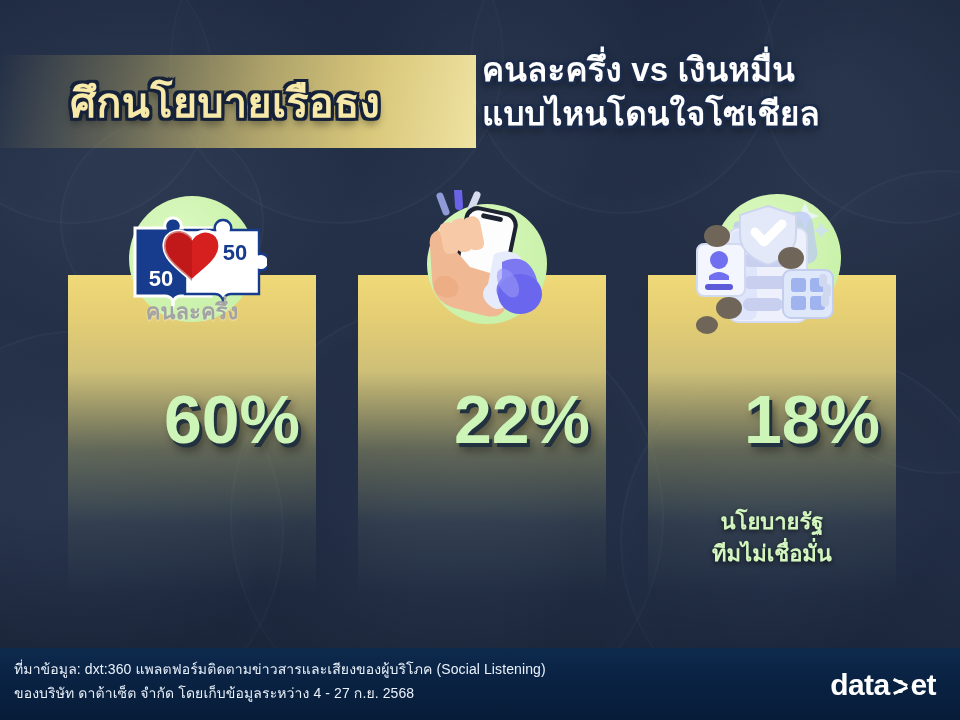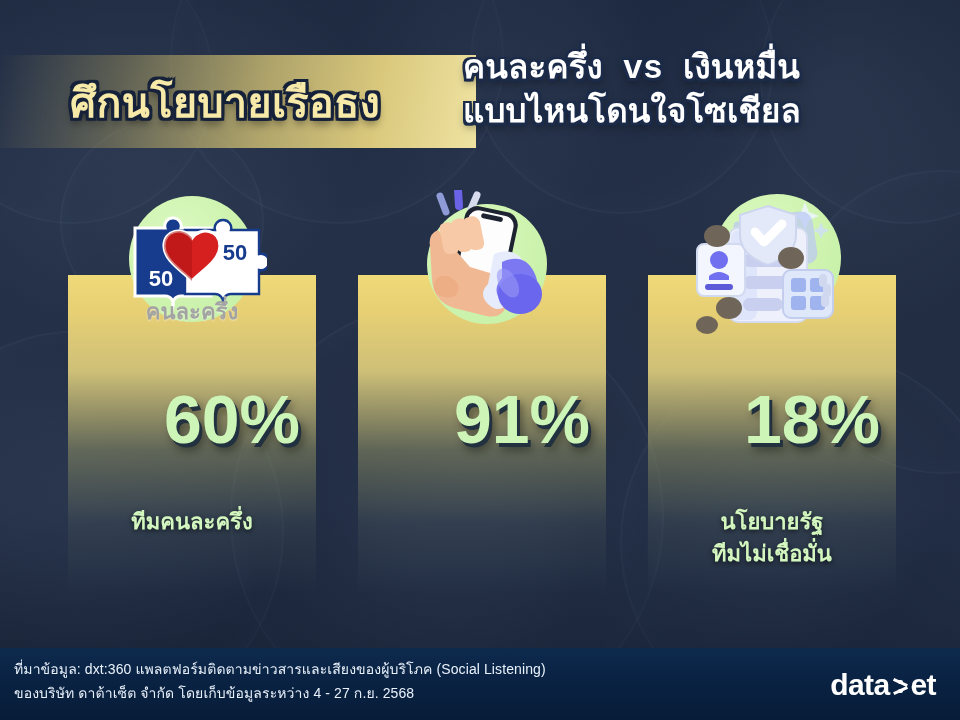--- a/index.html
+++ b/index.html
@@ -32,21 +32,21 @@
   .ribbon{position:absolute;left:0;top:55px;width:476px;height:93px;
     background:linear-gradient(100deg,rgba(196,176,96,0) 0%,rgba(201,181,99,.35) 26%,rgba(213,195,116,.78) 55%,#d9c87c 78%,#efe3a2 100%);}
   .ribbon-title{position:absolute;left:70px;top:62px;width:420px;height:80px;
     display:flex;align-items:center;
     font-size:41px;font-weight:700;letter-spacing:.5px;color:#f7e9a8;
     text-shadow:-3px 0 0 #16213a,3px 0 0 #16213a,0 -3px 0 #16213a,0 3px 0 #16213a,
                 -3px -3px 0 #16213a,3px -3px 0 #16213a,-3px 3px 0 #16213a,3px 3px 0 #16213a,
                 0 6px 9px rgba(0,0,0,.55);
     white-space:nowrap;}
 
-  .head-right{position:absolute;left:463px;top:48px;width:470px;font-family:Liberation Mono, monospace;}
+  .head-right{position:absolute;left:482px;top:48px;width:470px;}
   .head-right .ln{font-size:33px;font-weight:700;color:#ffffff;line-height:1.33;
     white-space:nowrap;letter-spacing:.2px;
     text-shadow:-2.5px 0 0 #1b2b49,2.5px 0 0 #1b2b49,0 -2.5px 0 #1b2b49,0 2.5px 0 #1b2b49,
                 -2.5px -2.5px 0 #1b2b49,2.5px -2.5px 0 #1b2b49,-2.5px 2.5px 0 #1b2b49,2.5px 2.5px 0 #1b2b49,
                 0 5px 8px rgba(0,0,0,.5);}
 
   
   .cards{position:absolute;left:0;top:0;width:960px;height:720px;}
   .card{position:absolute;top:275px;width:248px;height:318px;
     background:linear-gradient(180deg,#f0d977 0%,#e6cf74 12%,#cfc078 30%,rgba(150,150,100,.52) 55%,rgba(90,104,96,.22) 78%,rgba(60,80,90,0) 100%);}
@@ -210,26 +210,23 @@
           <g fill="#cfd8ee">
             <rect x="132" y="82" width="8" height="13" rx="4"></rect>
             <rect x="136" y="92" width="8" height="13" rx="4"></rect>
             <rect x="134" y="102" width="8" height="13" rx="4"></rect>
           </g>
         </svg>
       </div>
     </div>
 
     <div class="pct p1">60%</div>
-    <div class="pct p2">91%</div>
+    <div class="pct p2">22%</div>
     <div class="pct p3">18%</div>
 
-    <div class="lbl l1">
-      <div>ทีมคนละครึ่ง</div>
-    </div>
     <div class="lbl l3">
       <div>นโยบายรัฐ</div>
       <div>ทีมไม่เชื่อมั่น</div>
     </div>
   </div>
 
   <div class="footer">
     <div class="foot-txt">
       <div>ที่มาข้อมูล: dxt:360 แพลตฟอร์มติดตามข่าวสารและเสียงของผู้บริโภค (Social Listening)</div>
       <div>ของบริษัท ดาต้าเซ็ต จำกัด โดยเก็บข้อมูลระหว่าง 4 - 27 ก.ย. 2568</div>

